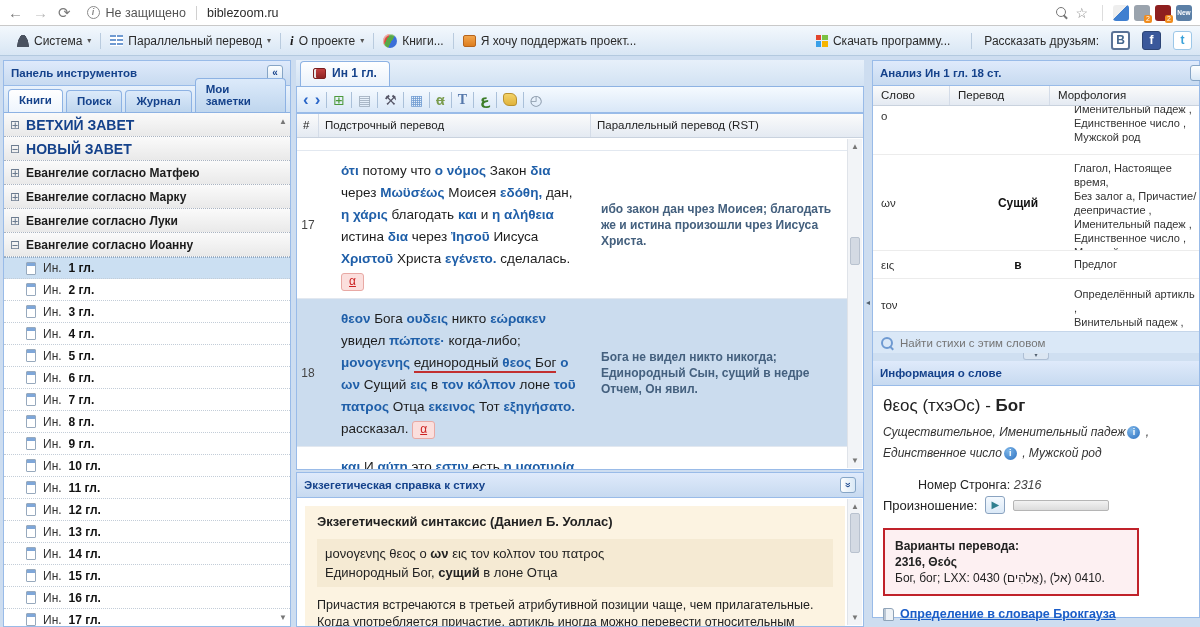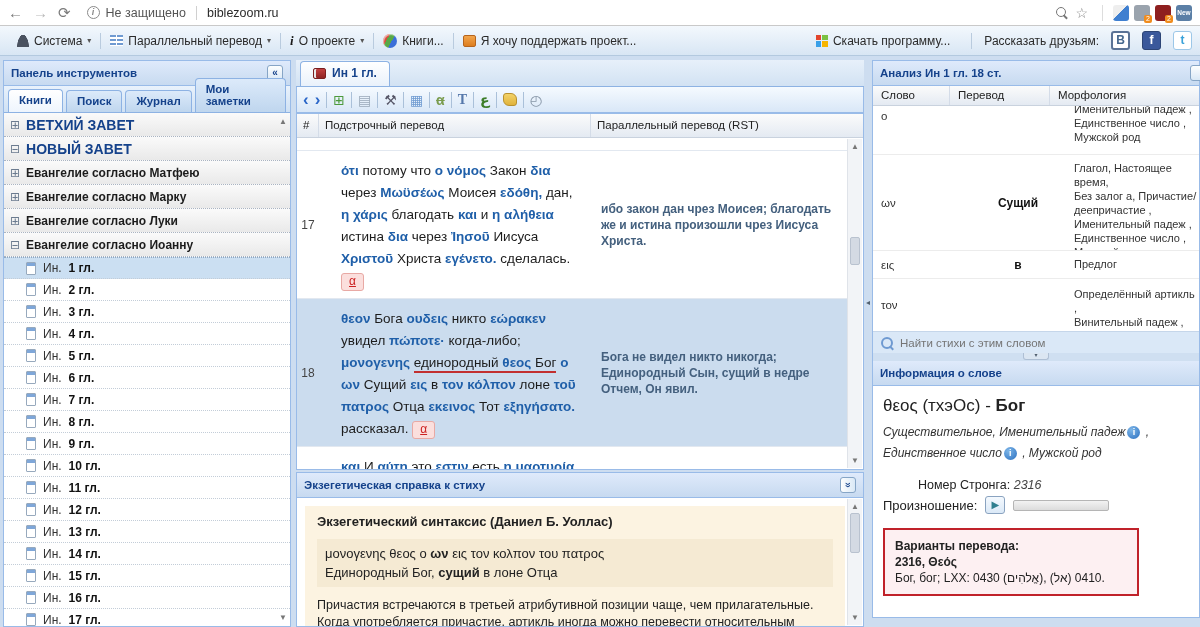--- a/index.html
+++ b/index.html
@@ -540,17 +540,21 @@
         <div class="pron-line">
           <span>Произношение:</span>
           <span class="play-btn">▶</span>
           <span class="audio-track"></span>
         </div>
         <div class="variants-box">
           <div class="vt">Варианты перевода:</div>
           <div class="vt">2316, Θεός</div>
           <div>Бог, бог; LXX: 0430 (אֱלהִים), 0410 (אל).</div>
         </div>
+        <div class="dict-line">
+          <span class="dict-icon"></span>
+          <span class="dict-link">Определение в словаре Брокгауза</span>
+        </div>
       </div>
     </div>
 
   </div>
 </div>
 
 </body></html>

